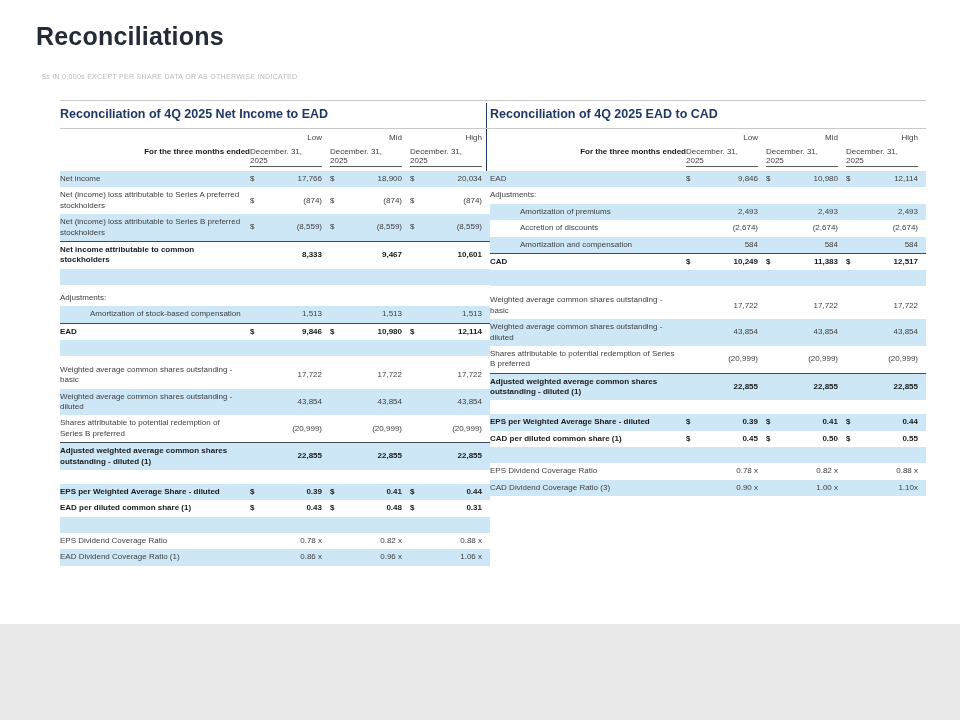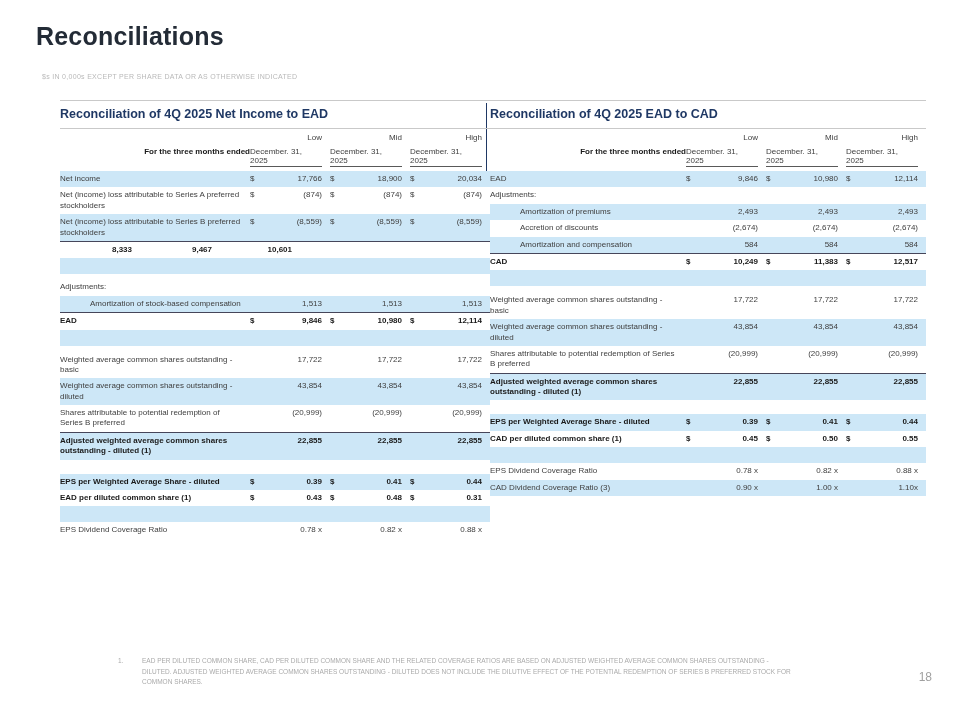--- a/index.html
+++ b/index.html
@@ -1,17 +1,17 @@
 <!DOCTYPE html>
 <html><head>
 <meta charset="utf-8">
 <style>
   html,body { margin:0; padding:0; background:#e8e8e8; }
   .slide {
-    position:relative; width:960px; height:720px; background:#ffffff;
+    position:relative; width:960px; height:624px; background:#ffffff;
     font-family:"Liberation Sans", sans-serif; overflow:hidden;
     margin:0 auto;
   }
   .main-title {
     position:absolute; left:36px; top:22px;
     font-size:25px; font-weight:bold; color:#232b36; letter-spacing:0.2px;
   }
   .subtitle {
     position:absolute; left:42px; top:73px;
     font-size:7px; color:#b9b9b9; letter-spacing:0.3px;
@@ -29,21 +29,21 @@
   }
   .thead { display:flex; font-size:8px; color:#404040; padding:4px 0 2px 0; }
   .thead.dates { padding:3px 0 4px 0; }
   .thead .lbl { flex:1; }
   .thead .lbl.bold { font-weight:bold; color:#1a1a1a;text-align:right; }
   .thead .grp { width:80px; display:flex; padding-right:8px; box-sizing:border-box; }
   .thead .colhdr { margin-left:auto; }
   .thead .date { margin-left:auto; border-bottom:1px solid #595959; padding-bottom:1px; }
   .tbody { display:block; }
   .row {
-    display:flex; align-items:flex-start; box-sizing:border-box;
+    display:flex; align-items:center; box-sizing:border-box;
     padding:3px 0; font-size:8px; line-height:1.3; color:#404040;
   }
   .row.blue { background:#cde7f7; }
   .row.white { background:#ffffff; }
   .row.blank { padding:0; }
   .row.bold { font-weight:bold; color:#1a1a1a; }
   .row.bt { border-top:1.5px solid #46465a; }
   .row .lbl { flex:1; padding-right:6px; }
   .row.indent .lbl { padding-left:30px; }
   .row .grp { width:80px; display:flex; padding-right:8px; box-sizing:border-box; }
@@ -136,20 +136,21 @@
           <div class="grp">
             <span class="dollar">$</span>
             <span class="val">(8,559)</span>
           </div>
           <div class="grp">
             <span class="dollar">$</span>
             <span class="val">(8,559)</span>
           </div>
         </div>
         <div class="row white bold bt">
+          <div class="lbl">Net income attributable to common stockholders</div>
           <div class="grp">
             <span class="dollar"></span>
             <span class="val">8,333</span>
           </div>
           <div class="grp">
             <span class="dollar"></span>
             <span class="val">9,467</span>
           </div>
           <div class="grp">
             <span class="dollar"></span>
@@ -303,20 +304,35 @@
             <span class="dollar"></span>
             <span class="val">0.78 x</span>
           </div>
           <div class="grp">
             <span class="dollar"></span>
             <span class="val">0.82 x</span>
           </div>
           <div class="grp">
             <span class="dollar"></span>
             <span class="val">0.88 x</span>
+          </div>
+        </div>
+        <div class="row blue">
+          <div class="lbl">EAD Dividend Coverage Ratio (1)</div>
+          <div class="grp">
+            <span class="dollar"></span>
+            <span class="val">0.86 x</span>
+          </div>
+          <div class="grp">
+            <span class="dollar"></span>
+            <span class="val">0.96 x</span>
+          </div>
+          <div class="grp">
+            <span class="dollar"></span>
+            <span class="val">1.06 x</span>
           </div>
         </div>
       </div>
   </section>
 
   <section class="panel right">
     <div class="panel-title">Reconciliation of 4Q 2025 EAD to CAD</div>
     <div class="thead">
       <div class="lbl"></div>
       <div class="grp">

